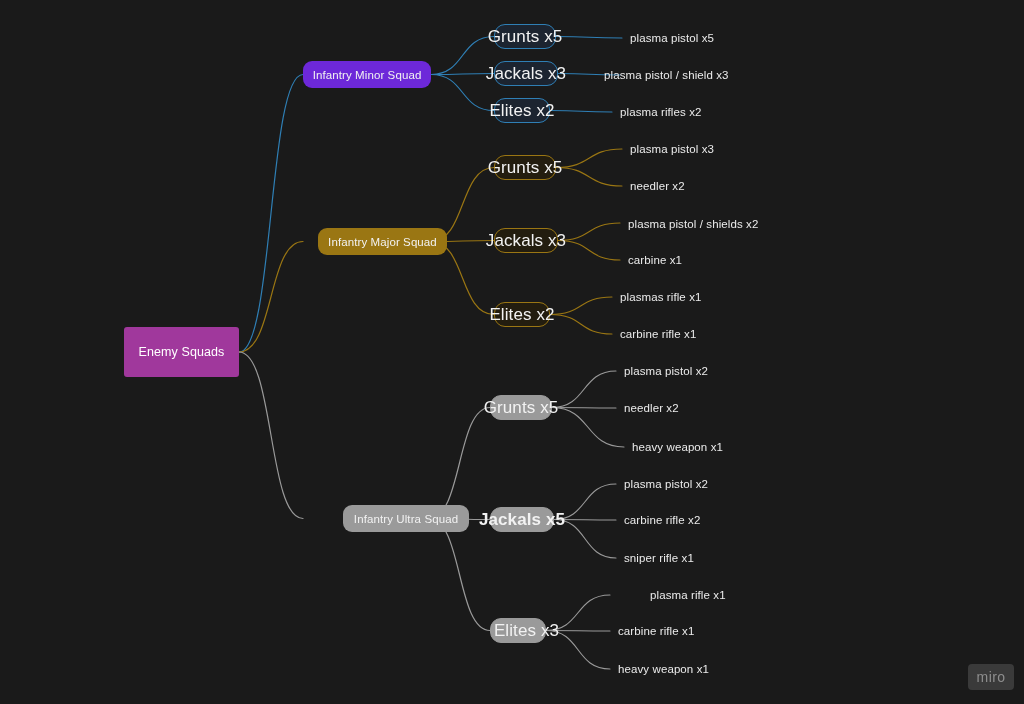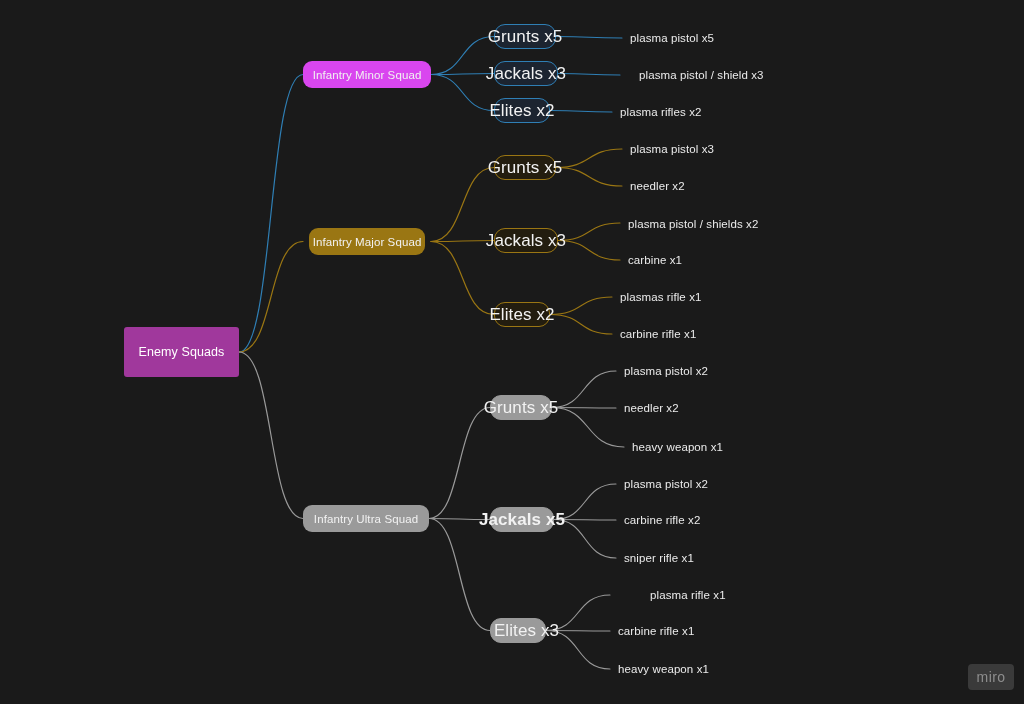--- a/index.html
+++ b/index.html
@@ -39,23 +39,23 @@
     border-radius: 3px;
     font-size: 12.5px;
     color: #ffffff;
   }
   
   .node.branch {
     border-radius: 9px;
     font-size: 11.5px;
     padding: 0 10px;
   }
-  .node.branch.blue   { background: #d946ef; }
+  .node.branch.blue   { background: #6d28d9; }
   .node.branch.gold   { background: #9a7613; }
-  .node.branch.gray   { background: #9a9a9a; }
+  .node.branch.gray   { background: #9a9a9a; margin-left: 40px; }
   
   .node.unit {
     border-radius: 11px;
     font-size: 17px;
     padding: 0 10px;
     box-sizing: border-box;
   }
   .node.unit.blue {
     background: #1c2430;
     border: 1.4px solid #2f7fb5;
@@ -139,30 +139,30 @@
       </div>
       <div class="node unit blue" style="left: 494px; top: 24px; width: 62px; height: 25px;">
         <span>Grunts x5</span>
       </div>
       <div class="node leaf" style="left: 630px; top: 30px; height: 16px;">
         <span>plasma pistol x5</span>
       </div>
       <div class="node unit blue" style="left: 494px; top: 61px; width: 64px; height: 25px;">
         <span>Jackals x3</span>
       </div>
-      <div class="node leaf" style="left: 639px; top: 67px; height: 16px;">
+      <div class="node leaf" style="left: 604px; top: 67px; height: 16px;">
         <span>plasma pistol / shield x3</span>
       </div>
       <div class="node unit blue" style="left: 494px; top: 98px; width: 56px; height: 25px;">
         <span>Elites x2</span>
       </div>
       <div class="node leaf" style="left: 620px; top: 104px; height: 16px;">
         <span>plasma rifles x2</span>
       </div>
-      <div class="node branch gold" style="left: 309px; top: 228px; width: 116px; height: 27px;">
+      <div class="node branch gold" style="left: 318px; top: 228px; width: 129px; height: 27px;">
         <span>Infantry Major Squad</span>
       </div>
       <div class="node unit gold" style="left: 494px; top: 155px; width: 62px; height: 25px;">
         <span>Grunts x5</span>
       </div>
       <div class="node leaf" style="left: 630px; top: 141px; height: 16px;">
         <span>plasma pistol x3</span>
       </div>
       <div class="node leaf" style="left: 630px; top: 178px; height: 16px;">
         <span>needler x2</span>

